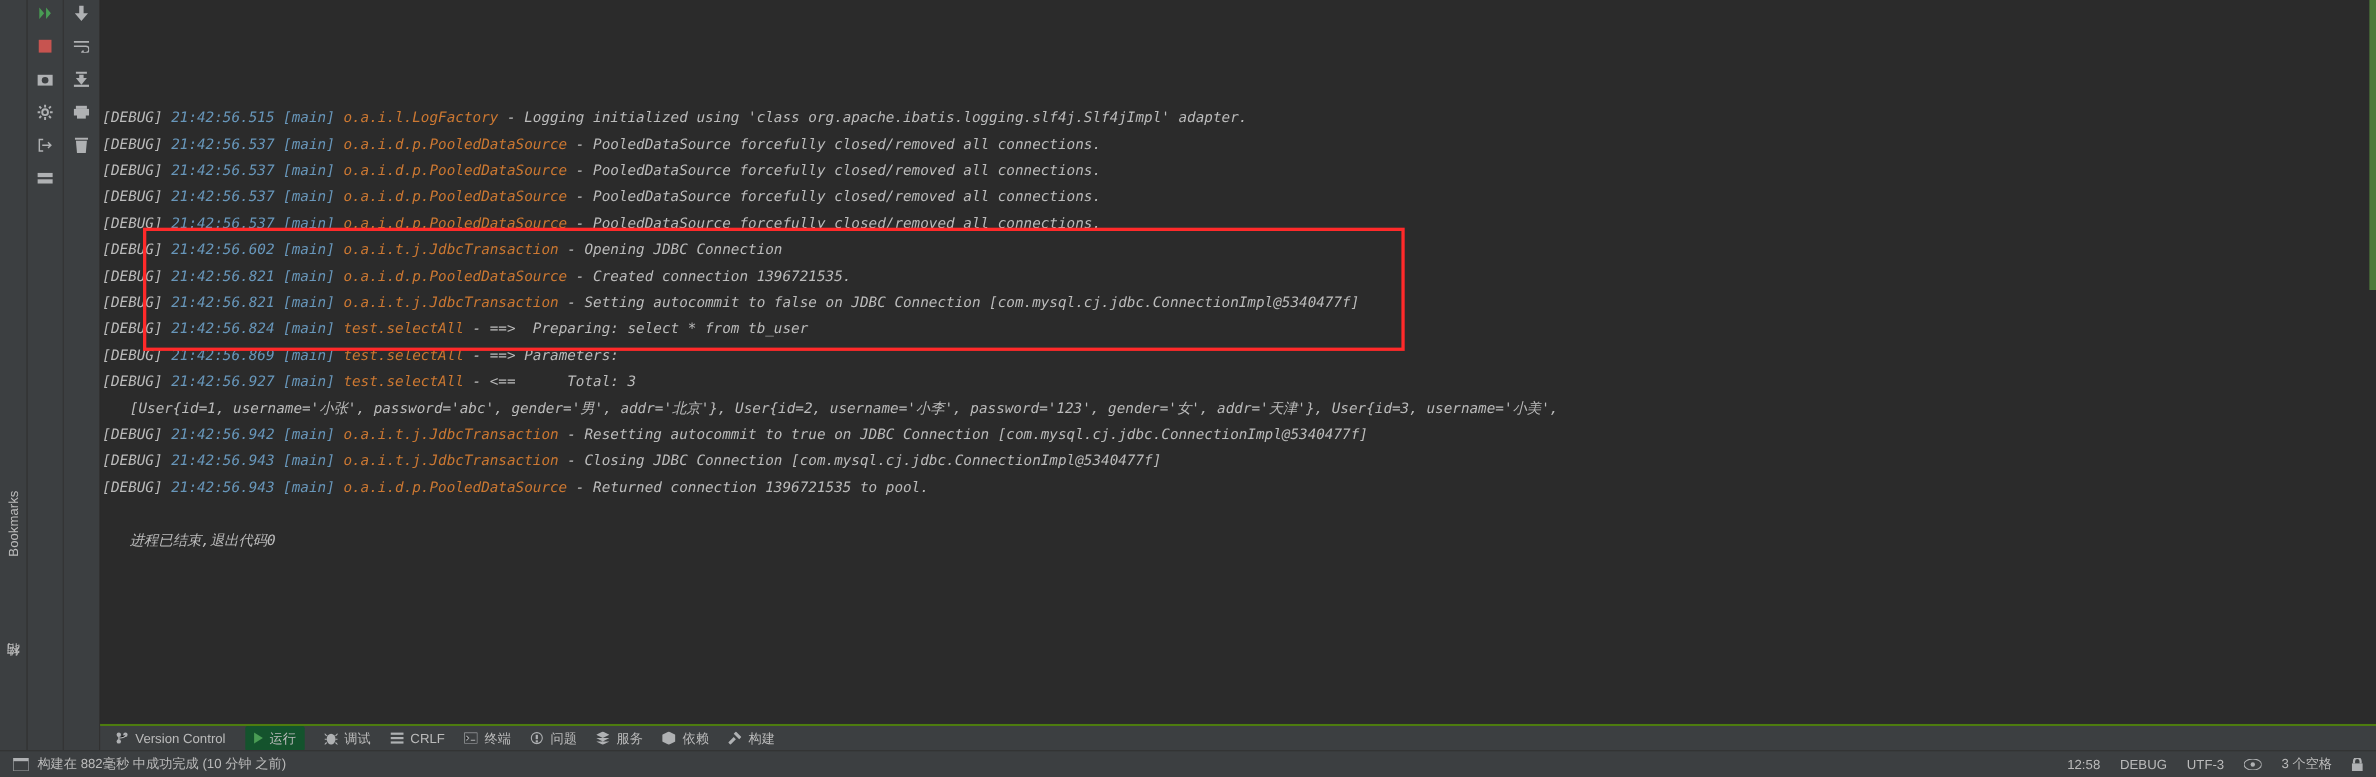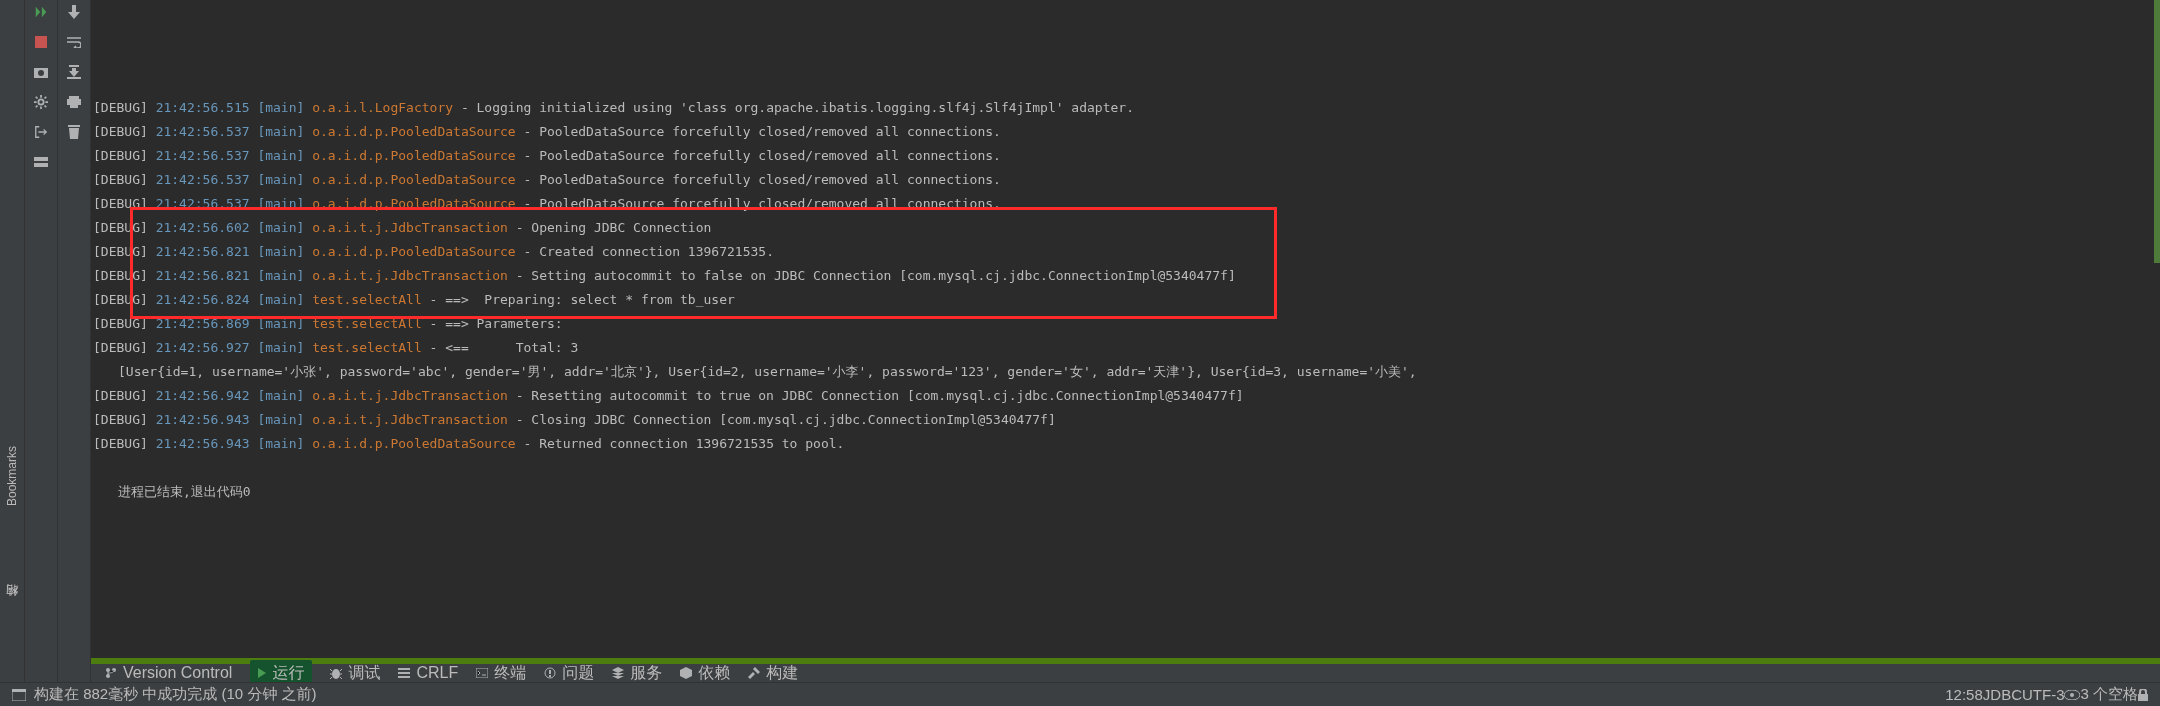--- a/index.html
+++ b/index.html
@@ -70,20 +70,21 @@
     position: relative;
   }
   .console {
     flex: 1;
     background: #2b2b2b;
     padding: 0 8px 0 2px;
     overflow: hidden;
     line-height: 24px;
     white-space: pre;
     position: relative;
+    font-style: italic;
   }
   .log-line { white-space: pre; }
   .level { color: #bbbbbb; }
   .time { color: #6897bb; }
   .thread { color: #6897bb; }
   .logger-oai { color: #cc7832; }
   .logger-test { color: #cc7832; }
   .msg { color: #bbbbbb; }
   .row-plain { color: #bbbbbb; margin-left: 25px; }
   .highlight-box {
@@ -116,27 +117,27 @@
     height: 8px;
     top: 3px;
     left: 0;
     width: 290px;
     background: #5e5e5e;
     border-radius: 4px;
   }
   .toolbar-bottom {
     height: 24px;
     background: #3c3f41;
-    border-top: 6px solid #4d7c0f;
+    border-top: 2px solid #4d7c0f;
     display: flex;
     align-items: center;
     gap: 18px;
     padding: 0 14px;
     font-family: sans-serif;
-    font-size: 16px;
+    font-size: 12px;
     color: #bbbbbb;
   }
   .toolbar-bottom .tab {
     display: flex;
     align-items: center;
     gap: 6px;
     cursor: pointer;
   }
   .toolbar-bottom .tab.active {
     background: #14532d;
@@ -149,24 +150,24 @@
     position: fixed;
     bottom: 0;
     left: 0;
     background: #3c3f41;
     border-top: 1px solid #323232;
     display: flex;
     align-items: center;
     justify-content: space-between;
     padding: 0 12px;
     font-family: sans-serif;
-    font-size: 15px;
+    font-size: 12px;
     color: #bbbbbb;
   }
-  .status-right { display: flex; align-items: center; }
+  .status-right { display: flex; gap: 18px; align-items: center; }
   svg { display: block; }
   .play-triangle {
     width: 0; height: 0;
     border-left: 8px solid #499c54;
     border-top: 5px solid transparent;
     border-bottom: 5px solid transparent;
   }
 </style>
 </head>
 <body>
@@ -342,21 +343,21 @@
     <span>
         <svg width="14" height="12">
           <rect width="14" height="12" fill="none" stroke="#afb1b3"></rect>
           <rect width="14" height="3" fill="#afb1b3"></rect>
         </svg>
       </span>
     <span>构建在 882毫秒 中成功完成 (10 分钟 之前)</span>
   </div>
   <div class="status-right">
     <span>12:58</span>
-    <span>JDBC</span>
+    <span>DEBUG</span>
     <span>UTF-3</span>
     <span>
         <svg width="16" height="10" viewBox="0 0 16 10">
           <ellipse cx="8" cy="5" rx="8" ry="5" fill="none" stroke="#afb1b3"></ellipse>
           <circle cx="8" cy="5" r="2" fill="#afb1b3"></circle>
         </svg>
       </span>
     <span>3 个空格</span>
     <span>
         <svg width="10" height="12" viewBox="0 0 10 12">

